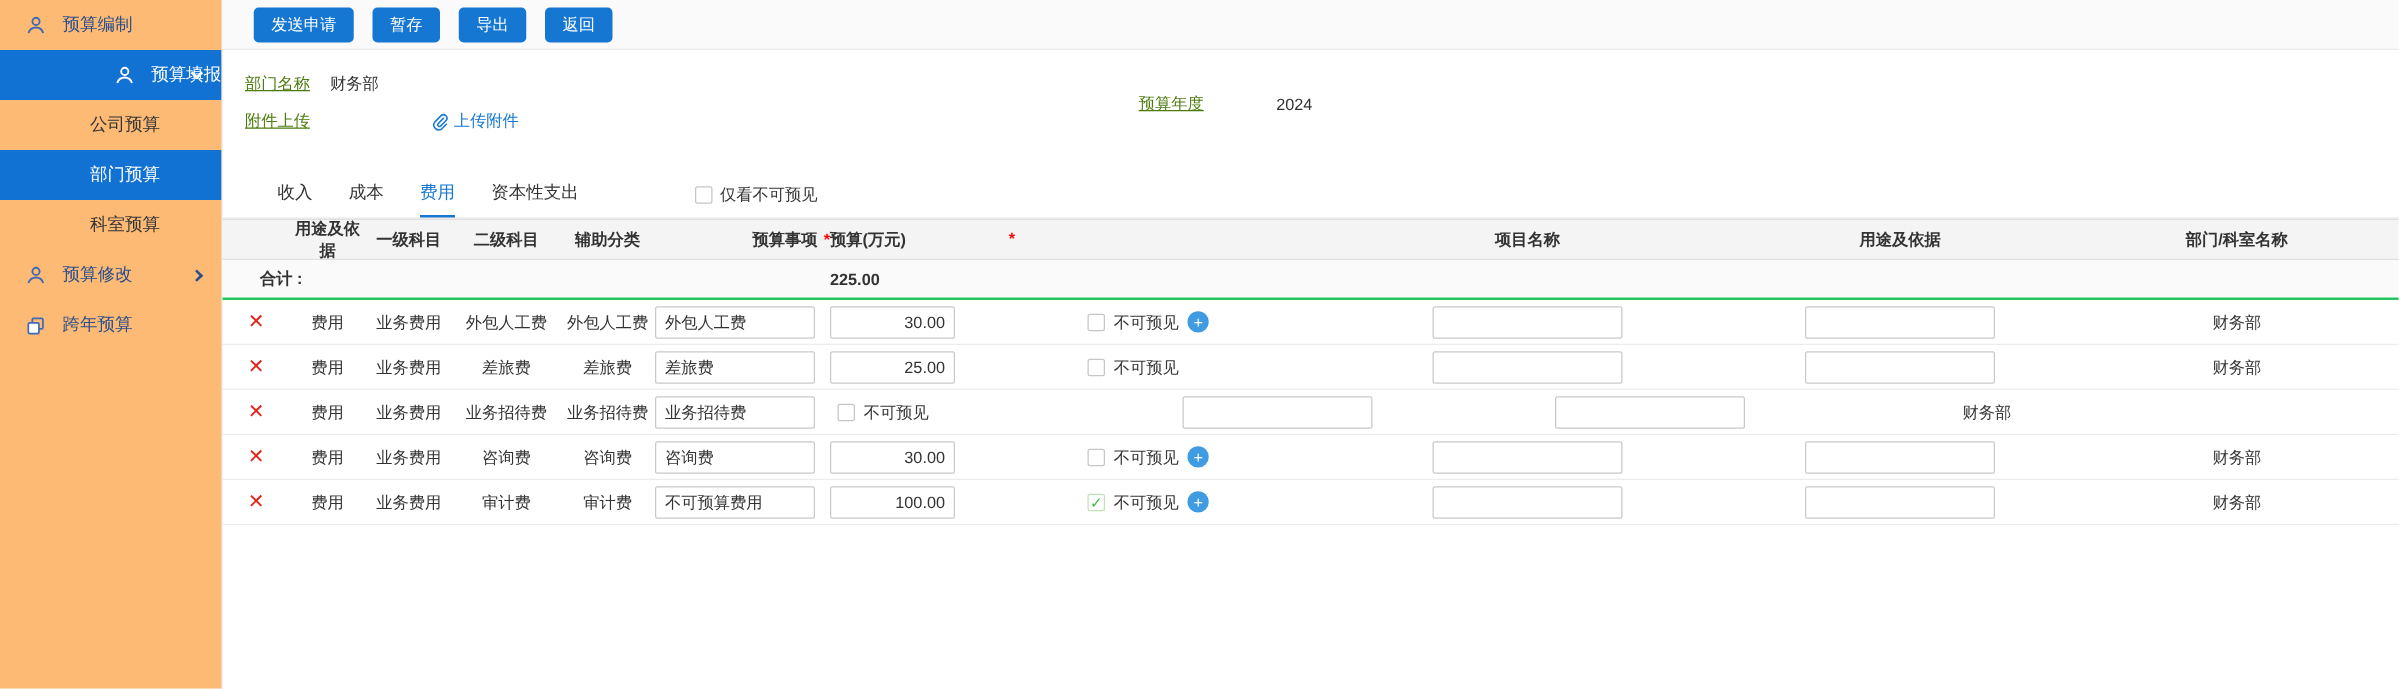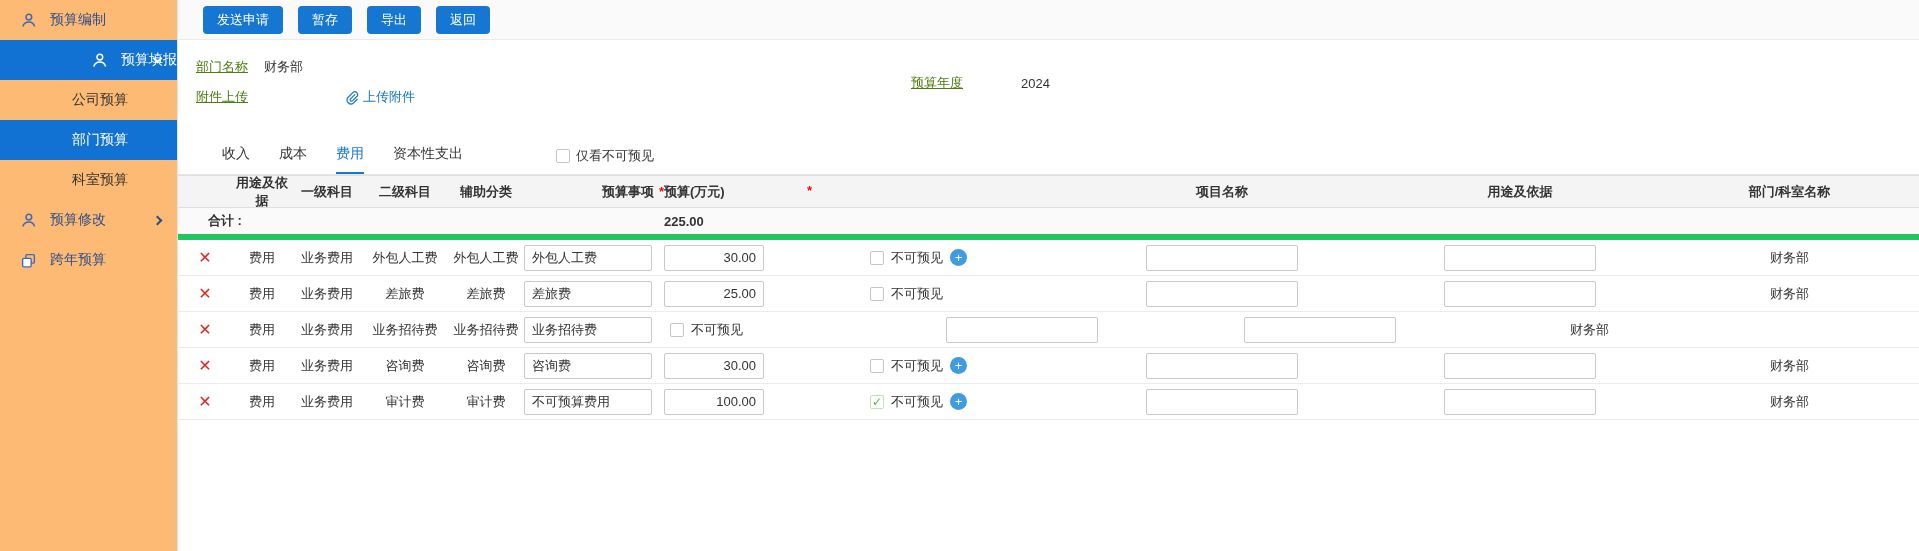--- a/index.html
+++ b/index.html
@@ -65,21 +65,21 @@
   .c-unf{width:120px; display:flex; align-items:center; gap:7px; padding-left:6px;}
   .c-sp{width:80px;} .c-proj{width:316px; text-align:center;}
   .c-use{width:280px; text-align:center;} .c-dept{width:259px; text-align:center;}
 
   .thead { height:33px; background:#f4f4f5; border-top:1px solid #e0e0e0; border-bottom:1px solid #e0e0e0; }
   .thead div { font-weight:bold; color:#333; }
   .thead .c-item{ text-align:center; padding-left:78px; white-space:nowrap; }
   .thead .c-amt{ padding-right:52px; }
   .req { color:#f00; margin-left:5px; font-weight:bold; }
 
-  .totalrow { height:32px; background:#fafafa; border-bottom:6px solid #22c55e; font-weight:bold; }
+  .totalrow { height:32px; background:#fafafa; border-bottom:2px solid #22c55e; font-weight:bold; }
   .totalrow .t-label { width:114px; padding-left:30px; }
   .totalrow .t-flex { display:flex; width:1627px; }
   .totalrow .c-amt { padding-right:12px; }
 
   .drow { height:36px; border-bottom:1px solid #ececec; }
   .del-x { color:#e0261c; font-size:16px; font-weight:bold; cursor:pointer; line-height:1; }
   input.cellinput { height:26px; border:1px solid #c9c9c9; border-radius:2px; background:#fff;
     font-family:inherit; font-size:13px; color:#333; padding:0 7px; outline:none; }
   .c-item input { width:128px; }
   .c-amt input { width:100px; text-align:right; }

